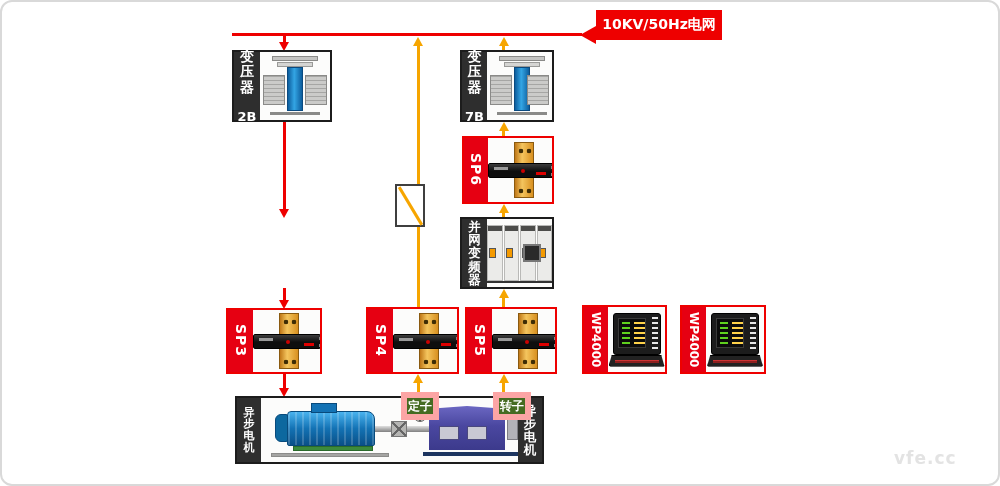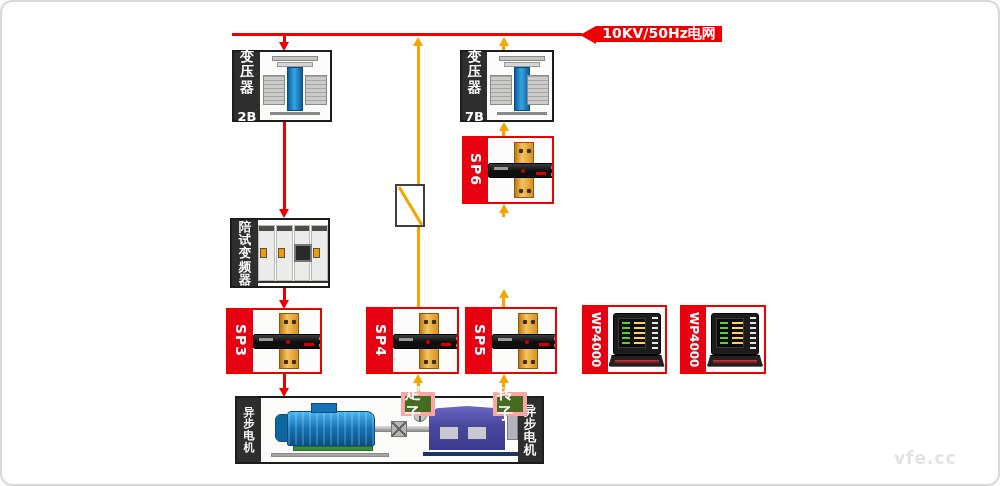--- a/index.html
+++ b/index.html
@@ -26,22 +26,22 @@
   .b-red{border:2px solid var(--red)}
   .side{flex:0 0 auto;display:flex;flex-direction:column;align-items:center;justify-content:center;color:#fff;font-weight:bold}
   .s-dark{background:var(--sidebar_dark)}
   .s-red{background:var(--sidebar_red)}
   .imgarea{flex:1;position:relative;display:flex;align-items:center;justify-content:center;background:#fcfcfb;overflow:hidden}
   .cjk{width:1.15em;line-height:1.12;word-break:break-all;text-align:center;font-size:14px}
   .cjk.small{font-size:12.5px;line-height:1.06}
   .suffix{font-size:13px;margin-top:13px}
   .vlatin{writing-mode:vertical-rl;font-size:14px;font-weight:bold;letter-spacing:1px}
   .vlatin.wp{font-size:12px;letter-spacing:0}
-  .term{position:absolute;background:var(--label_green);border:4px solid #fca5a5;color:#fff;
-    font-size:16px;font-weight:bold;display:flex;align-items:center;justify-content:center;z-index:5}
+  .term{position:absolute;background:var(--label_green);border:6px solid #fca5a5;color:#fff;
+    font-size:12px;font-weight:bold;display:flex;align-items:center;justify-content:center;z-index:5}
   
   .switch{position:absolute;box-sizing:border-box;border:2px solid #3f3f3f;background:#fff;z-index:3}
   .switch i{position:absolute;left:12px;top:-2px;width:3px;height:44px;background:var(--yellow);transform:rotate(-31deg)}
   
   .tf{position:relative;width:70px;height:60px}
   .tf i{position:absolute;box-sizing:border-box}
   .tf .cap1{top:0;left:12px;width:46px;height:5px;background:#c4c4c2;border:1px solid #8a8a88}
   .tf .cap2{top:6px;left:17px;width:36px;height:5px;background:#d5d5d3;border:1px solid #9a9a98}
   .tf .core{top:11px;left:27px;width:16px;height:44px;background:linear-gradient(90deg,#0d5e9e,#33a5e4 45%,#0d5e9e);border:1px solid #0a4a80}
   .tf .radl{top:19px;left:3px;width:22px;height:30px;background:repeating-linear-gradient(0deg,#cbcbc9 0 3px,#a6a6a4 3px 4px);border:1px solid #8a8a88}
@@ -107,21 +107,21 @@
   .mach .gbase{left:162px;top:54px;width:96px;height:4px;background:#1d3560}
   .wm{position:absolute;left:892px;top:446px;font-size:17px;font-weight:bold;color:#e3e3e3;letter-spacing:1px;z-index:6}
 </style>
 </head>
 <body>
 
 <div class="frame">
 
   <div class="hl red-bg" style="left:230px;top:31px;width:350px"></div>
   <div class="ar-left" style="left:578px;top:24px"></div>
-  <div class="gridlabel" style="left:594px;top:24px;width:126px;height:16px">10KV/50Hz电网</div>
+  <div class="gridlabel" style="left:594px;top:8px;width:126px;height:30px">10KV/50Hz电网</div>
 
   <div class="vl red-bg" style="left:281px;top:34px;height:7px"></div>
   <div class="ar down" style="left:277px;top:40px"></div>
   <div class="vl red-bg" style="left:281px;top:120px;height:88px"></div>
   <div class="ar down" style="left:277px;top:207px"></div>
   <div class="vl red-bg" style="left:281px;top:286px;height:13px"></div>
   <div class="ar down" style="left:277px;top:298px"></div>
   <div class="vl red-bg" style="left:281px;top:372px;height:15px"></div>
   <div class="ar down" style="left:277px;top:386px"></div>
 
@@ -190,36 +190,36 @@
           <i class="bar"></i>
         <i class="dot"></i>
           <i class="brand"></i>
         <i class="tag"></i>
           <i class="pin1"></i>
           <i class="pin2"></i>
       </div>
     </div>
   </div>
 
-  <div class="node b-dark" style="left:228px;top:216px;width:100px;height:70px">
-    <div class="side s-dark" style="width:26px">
-      <span class="cjk small">陪试变频器</span>
+
+  <div class="node b-dark" style="left:458px;top:215px;width:94px;height:72px">
+    <div class="side s-dark" style="width:25px">
+      <span class="cjk small">并网变频器</span>
     </div>
     <div class="imgarea">
       <div class="cabs">
         <div class="cab"></div>
           <div class="cab"></div>
         <div class="cab"></div>
           <div class="cab"></div>
         <div class="screen"></div>
           <div class="cbase"></div>
       </div>
     </div>
   </div>
-
 
   <div class="node b-red" style="left:224px;top:306px;width:96px;height:66px">
     <div class="side s-red" style="width:25px">
       <span class="vlatin">SP3</span>
     </div>
     <div class="imgarea">
       <div class="sp">
         <i class="bus"></i>
           <i class="bar"></i>
         <i class="dot"></i>

